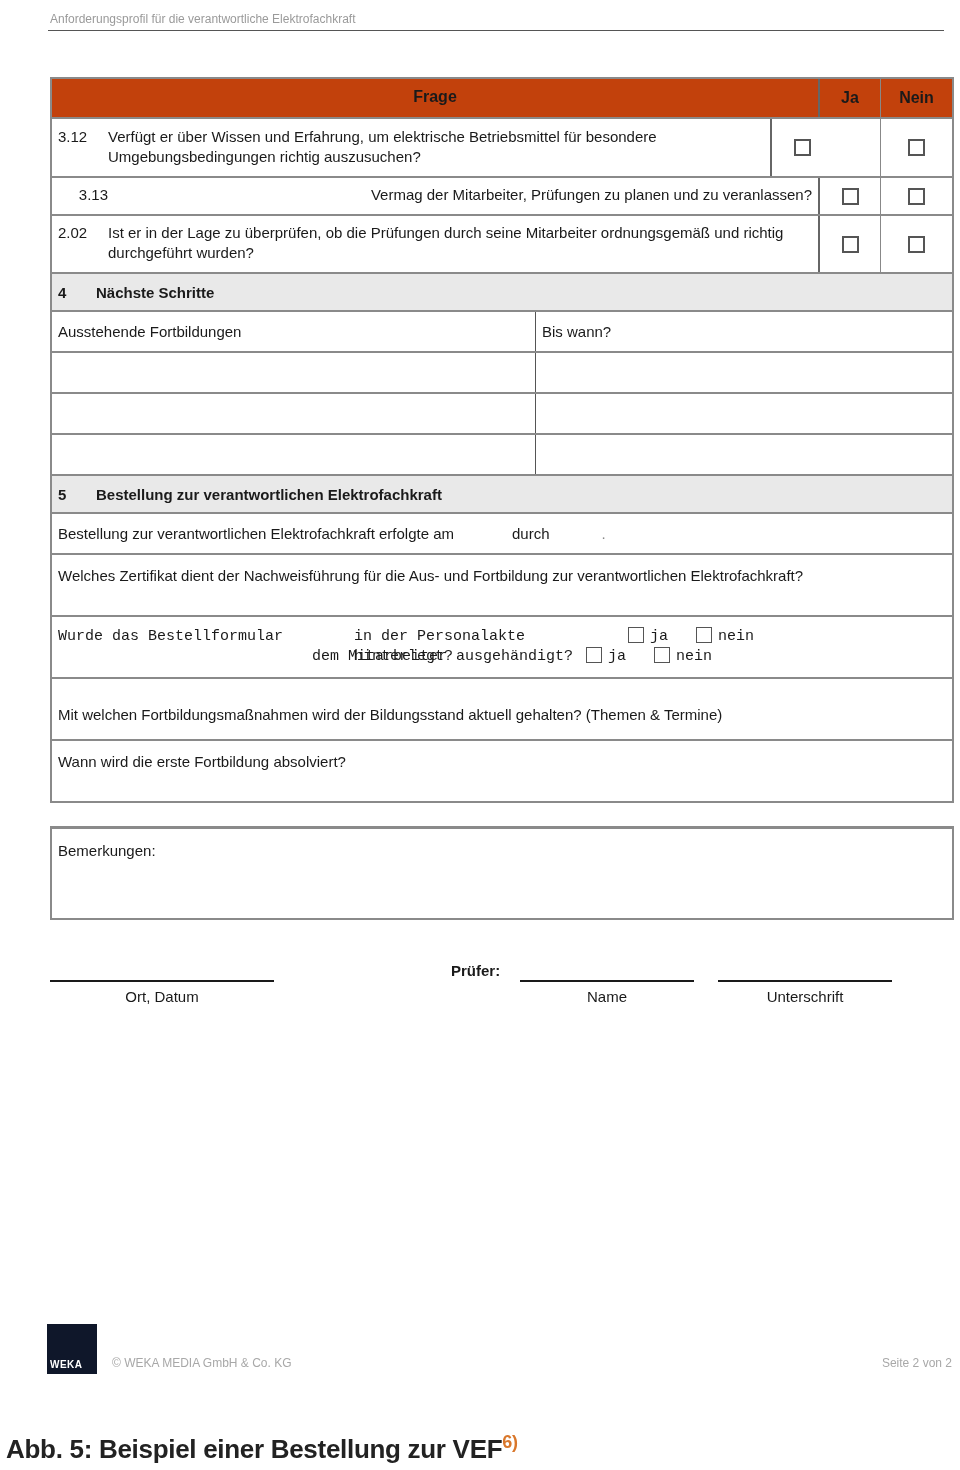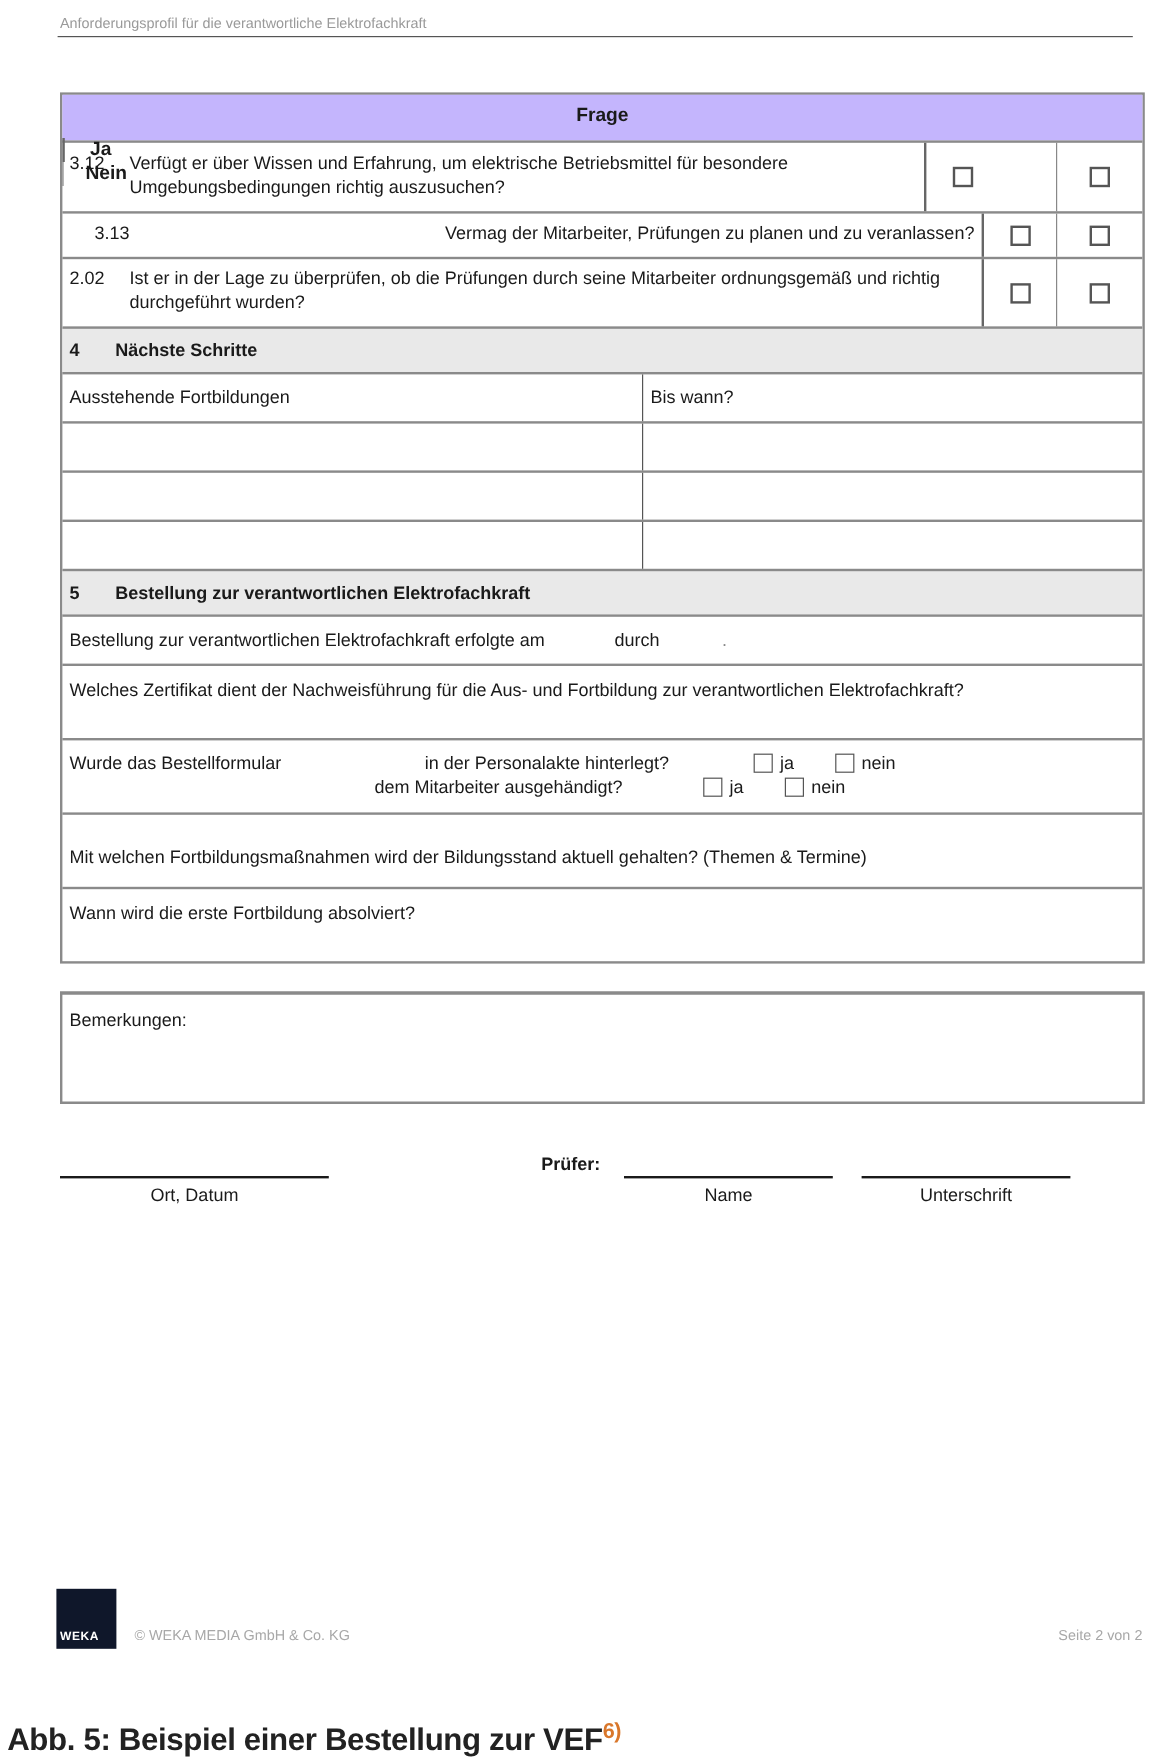--- a/index.html
+++ b/index.html
@@ -7,21 +7,21 @@
   body { position: relative; font-family: "Liberation Sans", sans-serif; color: #1a1a1a; }
 
   .running-header { position: absolute; left: 48px; top: 10px; width: 896px; height: 21px;
     border-bottom: 1px solid #555; font-size: 12px; color: #9a9a9a; padding-left: 2px; line-height: 18px; }
 
   .tbl { position: absolute; left: 50px; width: 904px; border: 2px solid #8a8a8a; border-collapse: collapse; }
   .row { display: flex; border-top: 2px solid #8a8a8a; }
   .row:first-child { border-top: none; }
   .cell { font-size: 15px; line-height: 20px; padding: 0 6px; }
 
-  .hdr { background: #c4b5fd; flex-direction: column; }
+  .hdr { background: #c2410c; }
   .hdr .c-frage { flex: 1; text-align: center; font-weight: bold; font-size: 16px; line-height: 36px; }
   .c-ja { width: 62px; border-left: 2px solid #666; text-align: center; display: flex; align-items: center; justify-content: center; }
   .c-nein { width: 72px; border-left: 1px solid #888; text-align: center; display: flex; align-items: center; justify-content: center; }
   .hdr .c-ja, .hdr .c-nein { font-weight: bold; font-size: 16px; }
   .c-q { flex: 1; display: flex; padding: 8px 6px 0 6px; }
   .q-num { width: 50px; flex: none; }
   .q-text { flex: 1; }
 
   .chk { display: inline-block; width: 17px; height: 17px; border: 2px solid #555; background: #fff; }
   .chk.sm { width: 16px; height: 16px; border-width: 1.5px; vertical-align: -3px; margin-right: 6px; }
@@ -127,21 +127,21 @@
       <span style="width:58px;"></span>
       <span>durch</span>
       <span style="width:52px;"></span>
       <span style="color:#888;">.</span>
     </div>
   </div>
   <div class="row" style="height:62px;">
     <div class="cell" style="padding-top:11px;">Welches Zertifikat dient der Nachweisführung für die Aus- und Fortbildung zur verantwortlichen Elektrofachkraft?</div>
   </div>
   <div class="row" style="height:62px;">
-    <div class="cell" style="padding-top:10px; display:flex; width:100%;">
+    <div class="cell" style="padding-top:10px; display:flex; width:100%;font-family:Liberation Mono, monospace;">
       <span style="width:254px;">Wurde das Bestellformular</span>
       <div style="display:flex; flex-direction:column;">
         <div style="display:flex; height:20px;margin-left:42px;">
           <span style="width:274px;">in der Personalakte hinterlegt?</span>
           <span style="width:68px;"><span class="chk sm"></span><span>ja</span></span>
           <span><span class="chk sm"></span><span>nein</span></span>
         </div>
         <div style="display:flex; height:20px;">
           <span style="width:274px;">dem Mitarbeiter ausgehändigt?</span>
           <span style="width:68px;"><span class="chk sm"></span><span>ja</span></span>

